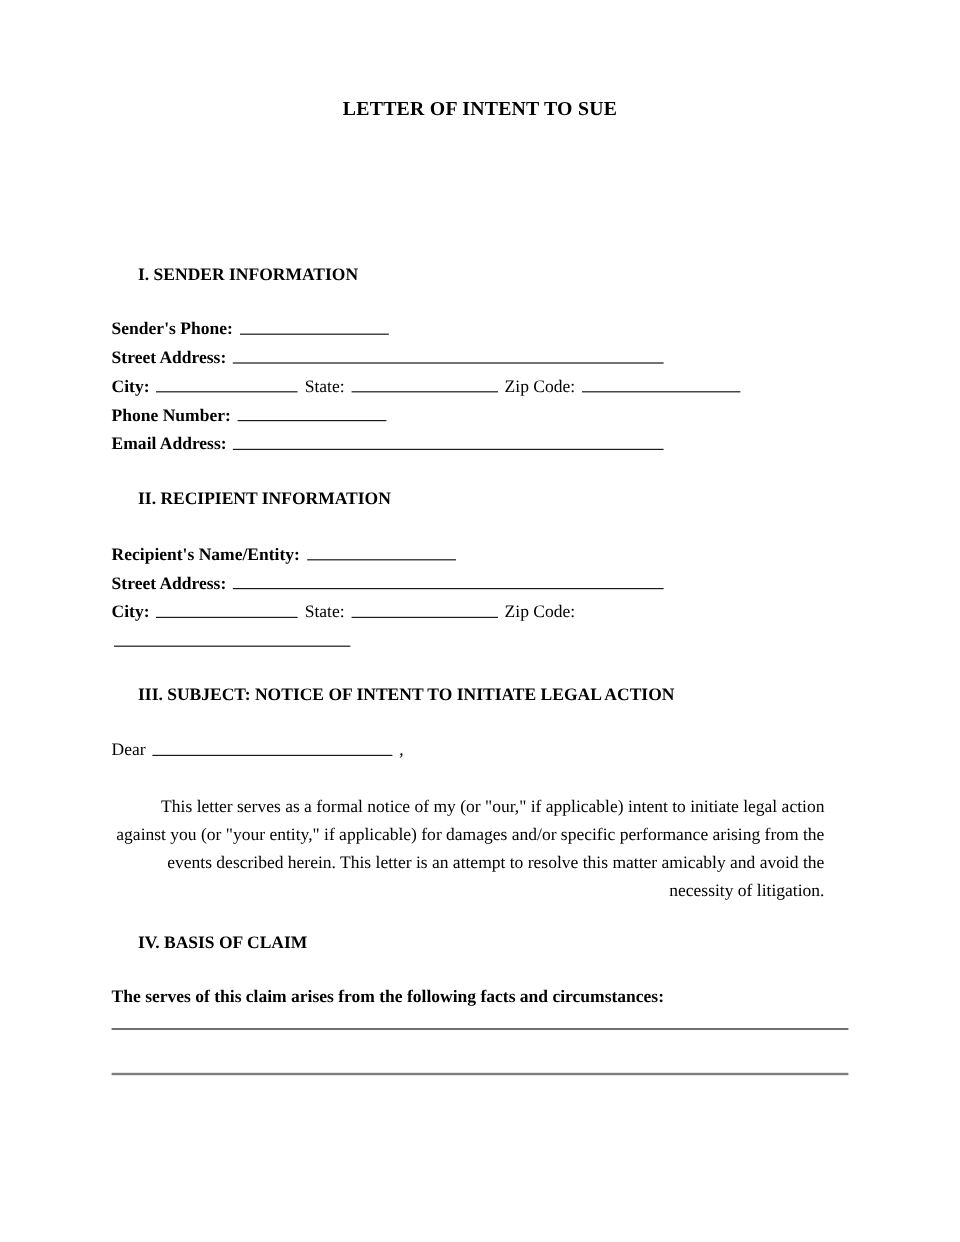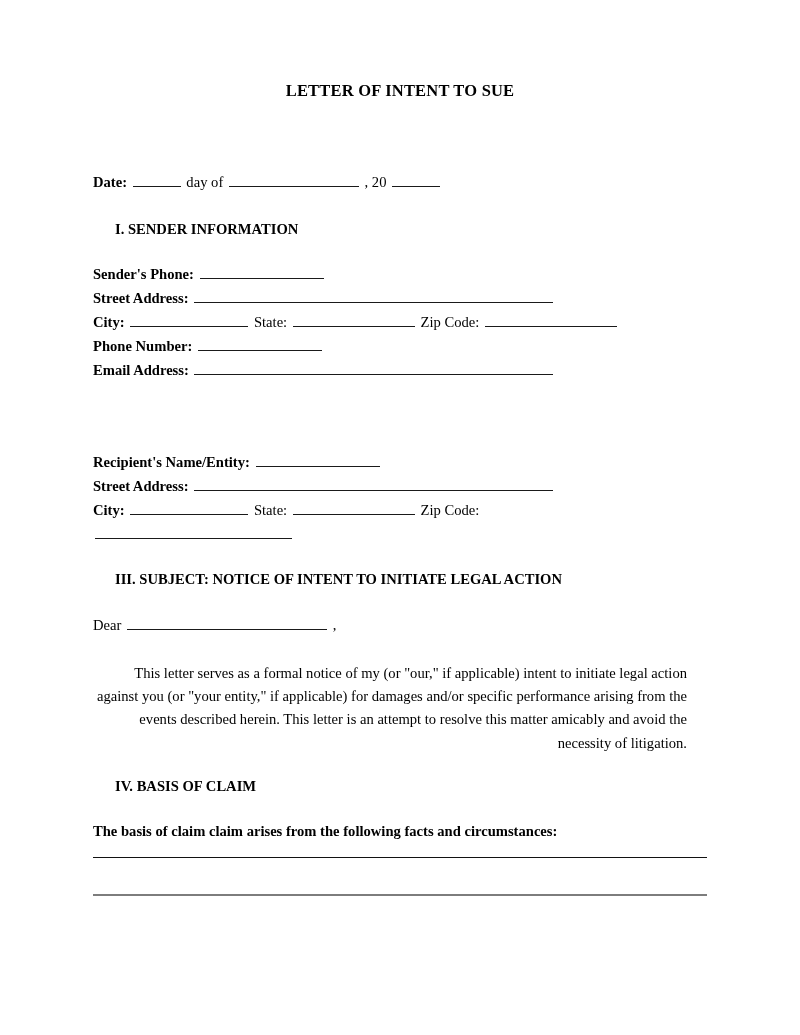--- a/index.html
+++ b/index.html
@@ -99,28 +99,20 @@
   .rule-dark  { border-top: 1.9px solid #121212; }
   .rule-light { border-top: 2.0px solid #7d7d7d; }
 </style>
 </head>
 <body>
 
 <div class="page">
 
   <div class="doc-title">LETTER OF INTENT TO SUE</div>
 
-  <div class="line" style="top:175px;">
-    <span class="bold">Date:</span>
-    <span class="blank b-xs"></span>
-    <span class="reg">day of</span>
-    <span class="blank b-lg"></span>
-    <span class="reg">, 20</span>
-    <span class="blank b-xs"></span>
-  </div>
 
   <div class="section-head" style="top:221px;">I. SENDER INFORMATION</div>
 
   <div class="line" style="top:267px;">
     <span class="bold">Sender's Phone:</span>
     <span class="blank b-name"></span>
   </div>
 
   <div class="line" style="top:291px;">
     <span class="bold">Street Address:</span>
@@ -139,20 +131,21 @@
   <div class="line" style="top:339px;">
     <span class="bold">Phone Number:</span>
     <span class="blank b-name"></span>
   </div>
 
   <div class="line" style="top:363px;">
     <span class="bold">Email Address:</span>
     <span class="blank b-street"></span>
   </div>
 
+  <div class="section-head" style="top:408px;">II. RECIPIENT INFORMATION</div>
 
   <div class="line" style="top:455px;">
     <span class="bold">Recipient's Name/Entity:</span>
     <span class="blank b-name"></span>
   </div>
 
   <div class="line" style="top:479px;">
     <span class="bold">Street Address:</span>
     <span class="blank b-rstreet"></span>
   </div>
@@ -173,18 +166,18 @@
   <div class="line" style="top:618px;">
     <span class="reg">Dear</span>
     <span class="blank b-dear"></span>
     <span class="reg">,</span>
   </div>
 
   <div class="body-para">This letter serves as a formal notice of my (or "our," if applicable) intent to initiate legal action against you (or "your entity," if applicable) for damages and/or specific performance arising from the events described herein. This letter is an attempt to resolve this matter amicably and avoid the necessity of litigation.</div>
 
   <div class="section-head" style="top:778px;">IV. BASIS OF CLAIM</div>
 
-  <div class="line" style="top:824px; font-weight:bold;">The basis of claim claim arises from the following facts and circumstances:</div>
+  <div class="line" style="top:824px; font-weight:bold;">The serves of this claim arises from the following facts and circumstances:</div>
 
   <div class="rule rule-dark" style="top:857px;"></div>
   <div class="rule rule-light" style="top:894px;"></div>
 
 </div>
 
 </body></html>

